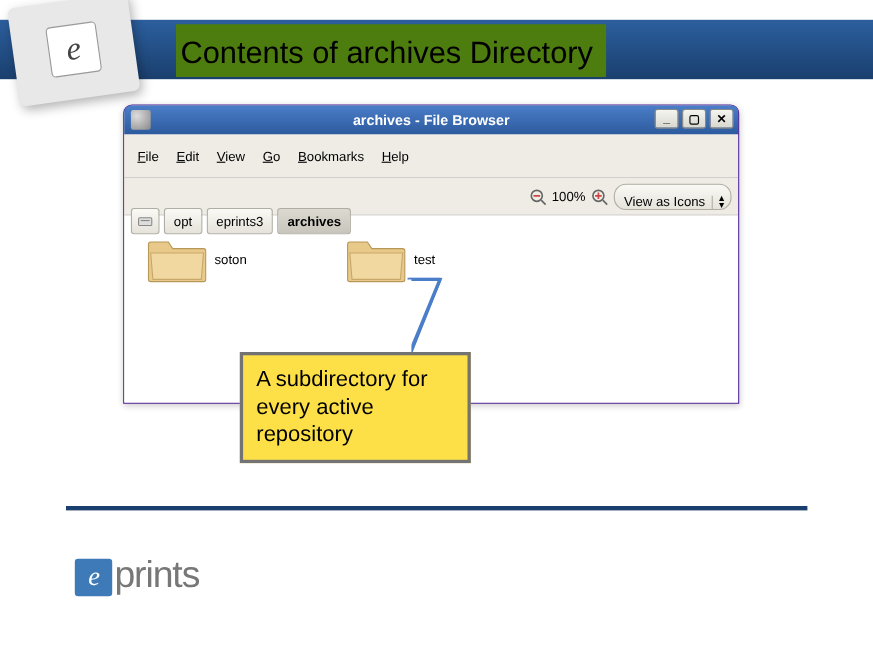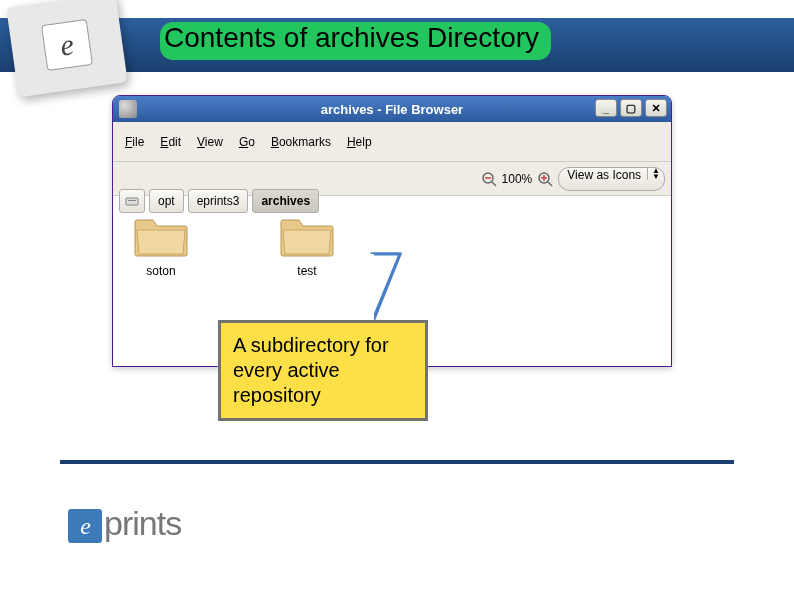--- a/index.html
+++ b/index.html
@@ -41,23 +41,22 @@
     font-family: Georgia, serif;
     font-size: 30px;
     font-style: italic;
     color: #444;
   }
   .slide-title {
     position: absolute;
     left: 160px; top: 22px;
     font-size: 28px;
     color: #000;
-    background: #22c55e;
-    padding: 0 12px 6px 4px;
-    border-radius: 13px;
+    background: #4d7c0f;
+    padding: 10px 12px 6px 4px;
   }
   
   .fb-window {
     position: absolute;
     left: 112px; top: 95px;
     width: 560px;
     border: 1px solid #4c1d95;
     border-radius: 8px 8px 0 0;
     background: #efece5;
     box-shadow: 0 2px 6px rgba(0,0,0,0.2);
@@ -160,21 +159,21 @@
     display: flex;
     align-items: center;
     justify-content: center;
   }
   .view-combo {
     height: 24px;
     border: 1px solid #b0aea4;
     border-radius: 11px;
     background: linear-gradient(to bottom, #faf9f5, #e5e3da);
     display: flex;
-    align-items: flex-start;
+    align-items: flex-end;
     padding: 0 4px 0 8px;
     font-size: 12px;
     gap: 6px;
     cursor: pointer;
   }
   .combo-arrows {
     display: flex;
     flex-direction: column;
     line-height: 6px;
     font-size: 8px;
@@ -184,21 +183,20 @@
   .file-area {
     height: 170px;
     background: #fff;
     display: flex;
     align-items: flex-start;
     padding: 18px 20px;
     gap: 90px;
   }
   .folder-item {
     display: flex;
-    flex-direction: column;
     align-items: center;
     gap: 6px;
     cursor: pointer;
   }
   .folder-icon {
     width: 56px; height: 44px;
   }
   .folder-label {
     font-size: 12px;
   }

